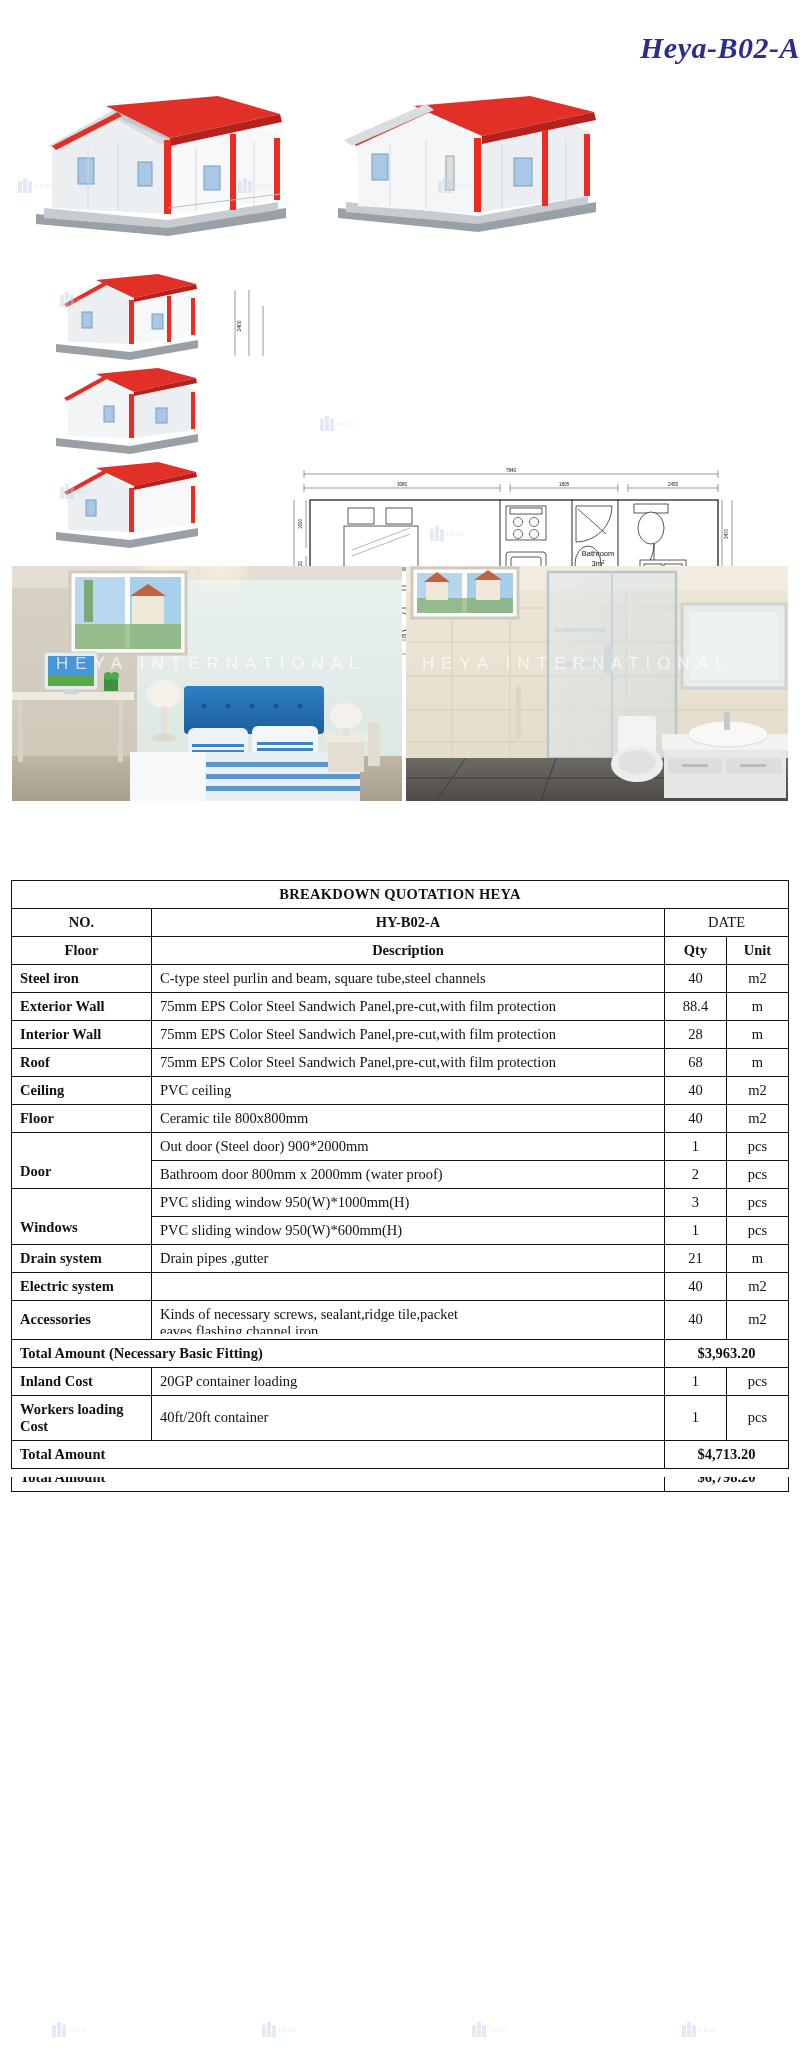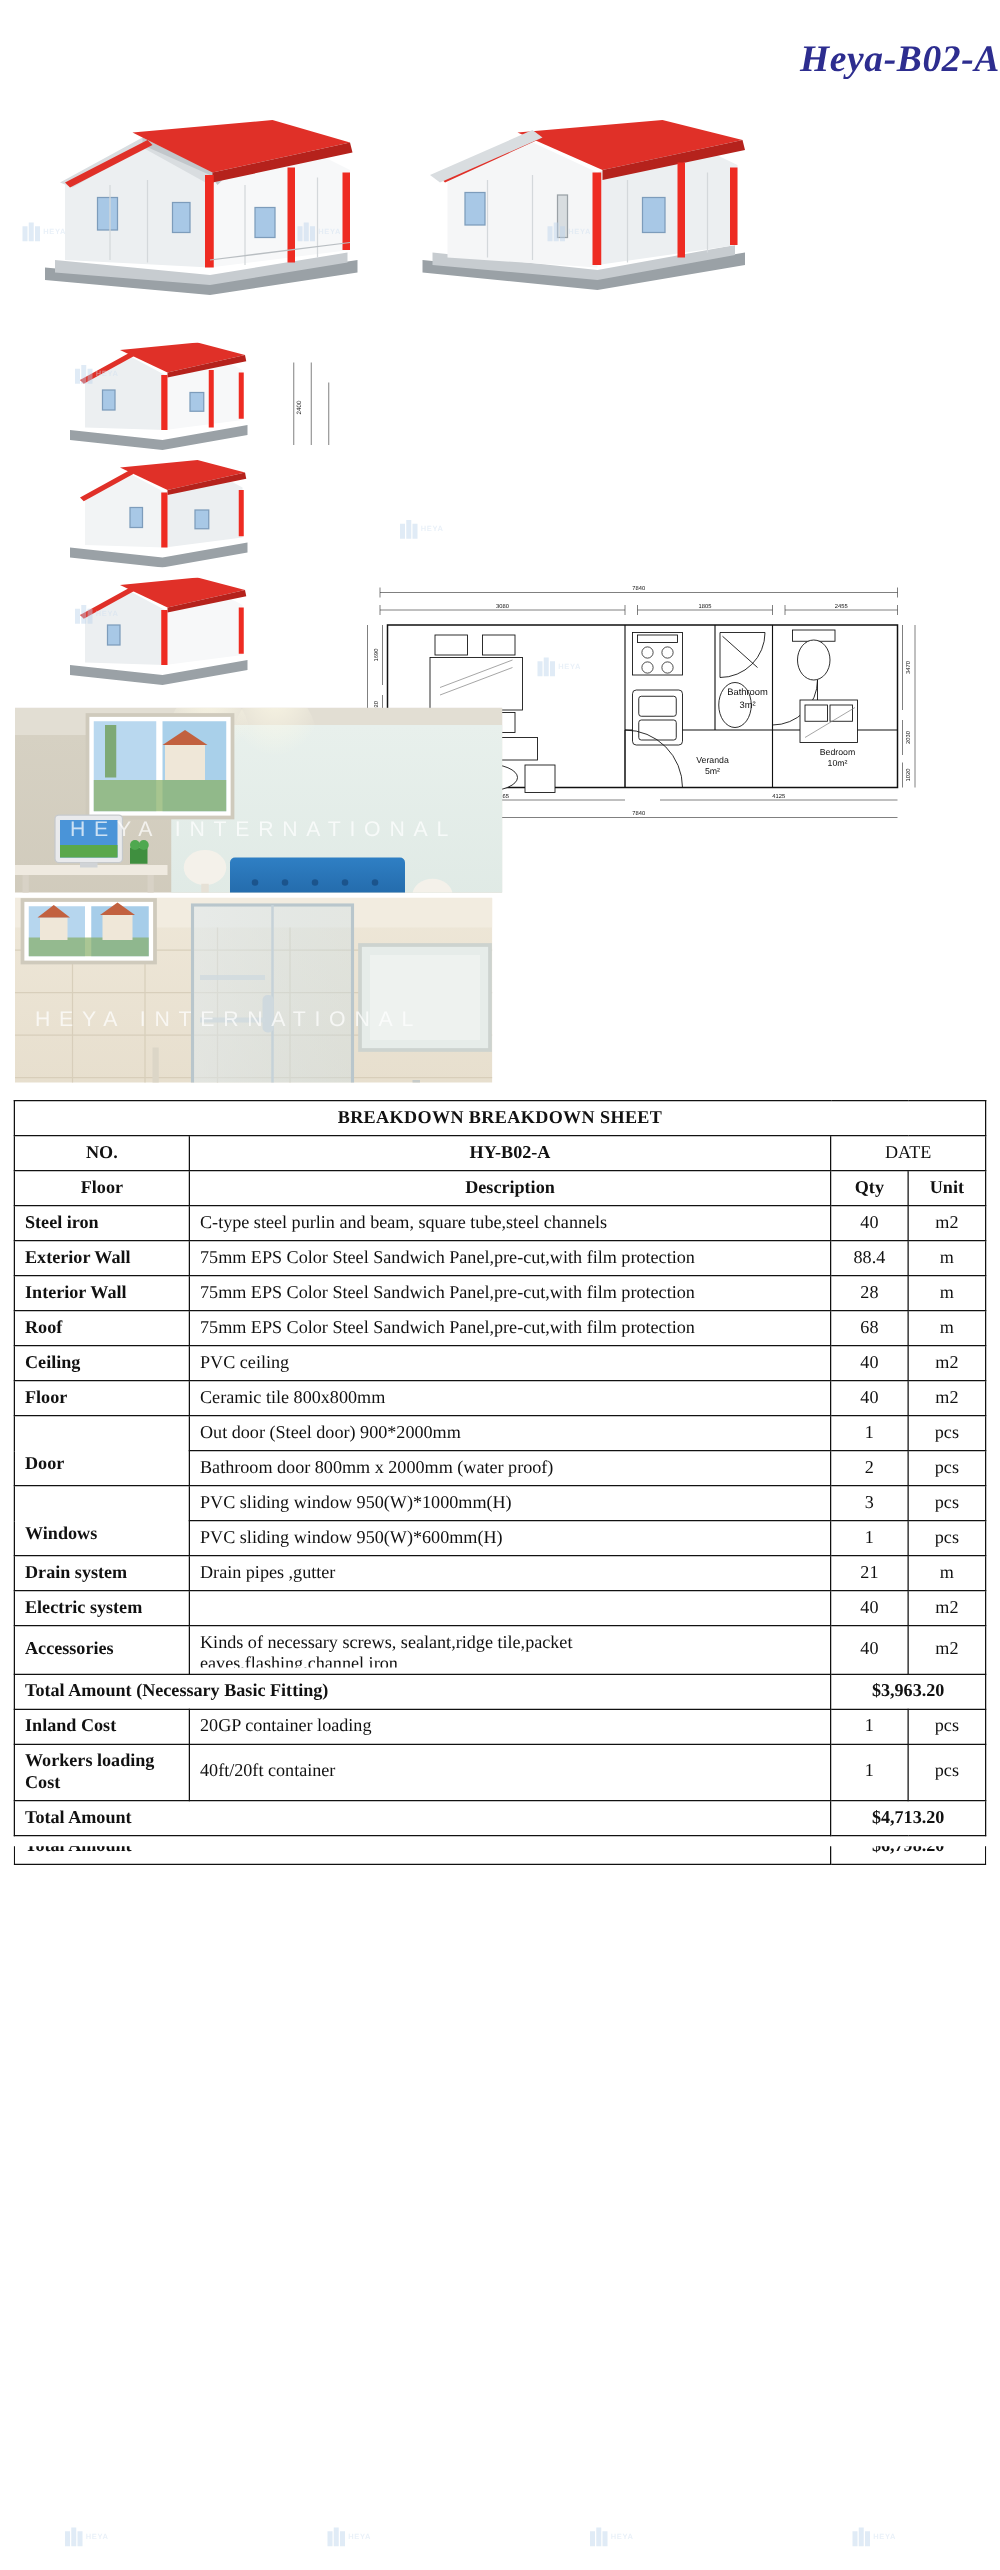--- a/index.html
+++ b/index.html
@@ -47,21 +47,21 @@
   .renders { position:relative; width:800px; height:470px; }
 
   .house { position:absolute; }
   .house svg { display:block; }
 
   
   .plan { position:absolute; left:288px; top:368px; width:458px; height:200px; }
   .plan svg { display:block; }
 
   
-  .photos { display:flex; width:800px; height:300px; gap:4px; padding:0 12px;flex-direction:column; }
+  .photos { display:flex; width:800px; height:300px; gap:4px; padding:0 12px; }
   .photo { position:relative; overflow:hidden; }
   .photo.bedroom { width:390px; }
   .photo.bath { width:382px; }
 
   
   .sheet { width:778px; margin:14px auto 0 auto; }
   table.q { width:100%; border-collapse:collapse; table-layout:fixed; }
   table.q td, table.q th {
     border:1.2px solid #111; padding:5px 8px; vertical-align:middle;
     font-size:14.5px; font-family:"Liberation Serif", serif;
@@ -571,21 +571,21 @@
 <div class="sheet">
   <table class="q">
     <colgroup>
       <col class="c-item">
         <col class="c-desc">
         <col class="c-qty">
         <col class="c-unit">
     </colgroup>
     <tbody>
       <tr>
-        <td class="sheet-title" colspan="4">BREAKDOWN BREAKDOWN SHEET</td>
+        <td class="sheet-title" colspan="4">BREAKDOWN QUOTATION HEYA</td>
       </tr>
       <tr>
         <td class="hdr-center">NO.</td>
         <td class="hdr-center">HY-B02-A</td>
         <td class="hdr-date" colspan="2">DATE</td>
       </tr>
       <tr>
         <td class="col-hdr">Floor</td>
         <td class="col-hdr">Description</td>
         <td class="col-hdr">Qty</td>

